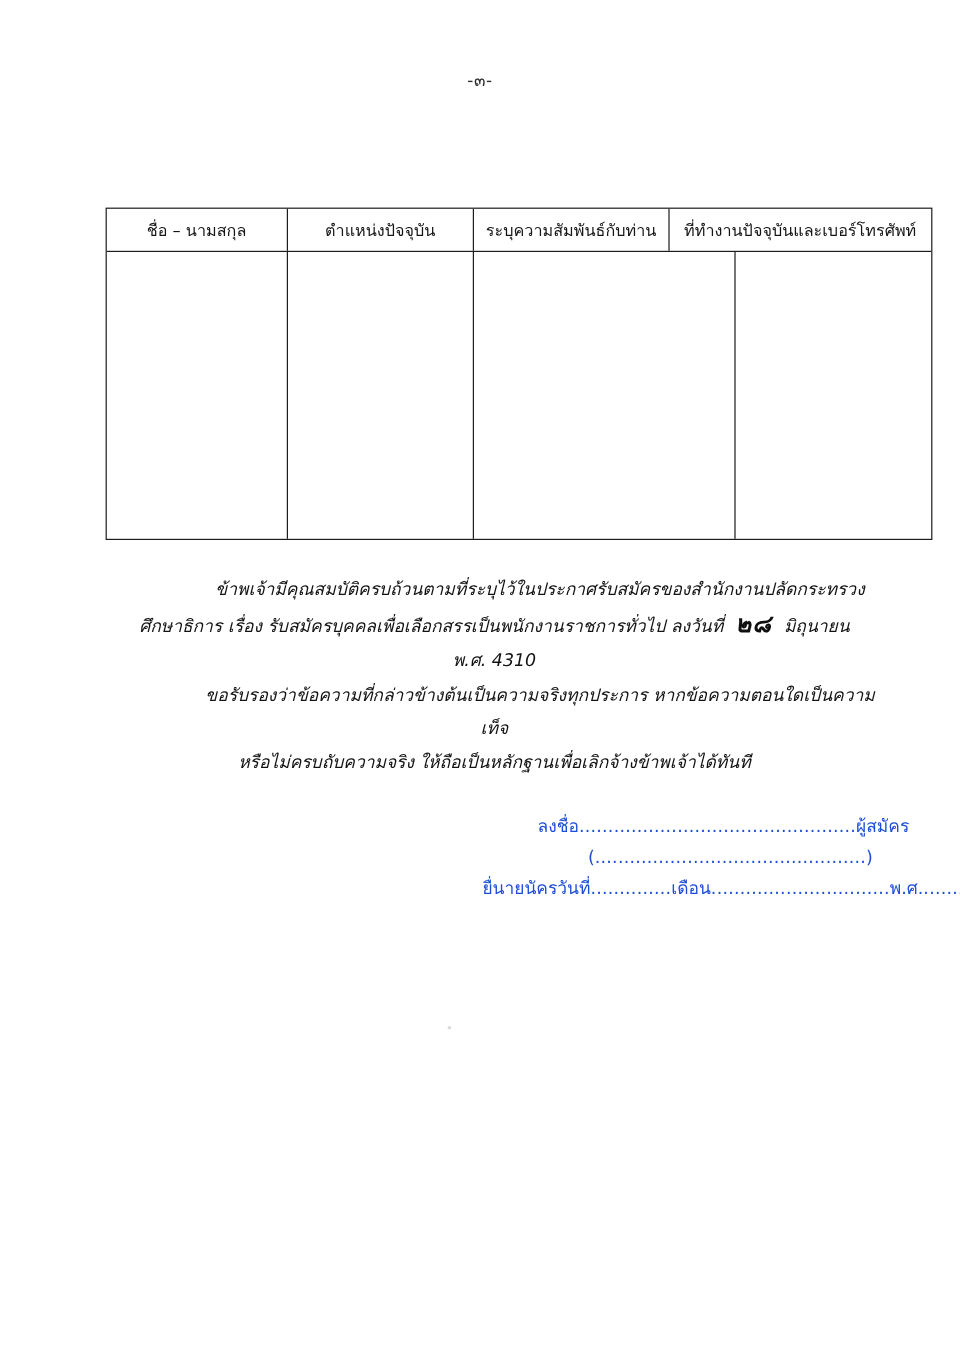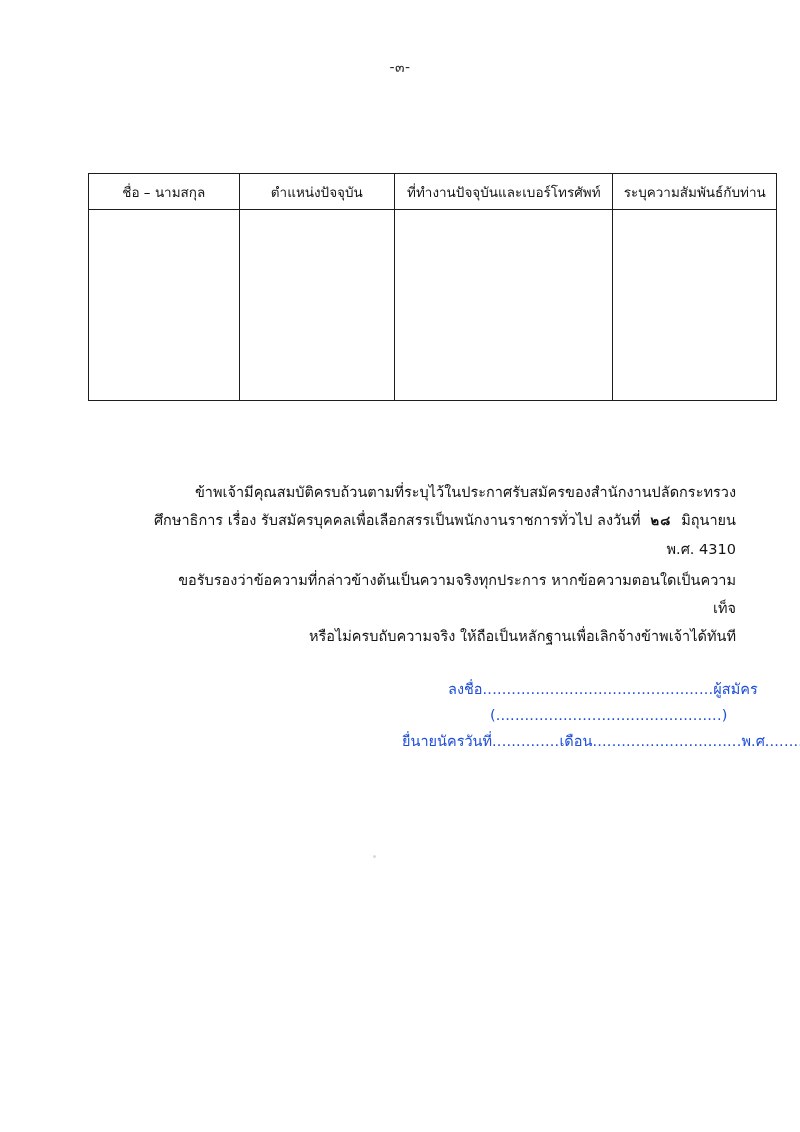--- a/index.html
+++ b/index.html
@@ -55,21 +55,21 @@
     text-decoration: underline;
     text-underline-offset: 3px;
   }
 
   
   .ref-table {
     position: absolute;
     left: 88px;
     top: 173px;
     width: 689px;
-    height: 228px;
+    height: 277px;
     border: 1.4px solid #1d1d1d;
     box-sizing: border-box;
     display: flex;
     flex-direction: column;
   }
   .ref-table .thead {
     display: flex;
     height: 35px;
     border-bottom: 1.4px solid #1d1d1d;
     flex: 0 0 auto;
@@ -100,34 +100,35 @@
   .col-4 { width: 163px; }
 
   
   .body-block {
     position: absolute;
     left: 88px;
     width: 648px;
     font-size: 14.5px;
     line-height: 28px;
     color: #131313;
-    text-align: right;
+    text-align: center;
+    font-style: italic;
   }
   .para-1 { top: 478px; }
   .para-2 { top: 566px; }
 
   .indent {
     display: inline-block;
     width: 76px;
   }
 
   .handwritten-date {
     font-family: "DejaVu Serif", "Liberation Serif", serif;
     font-weight: bold;
-    font-size: 13px;
+    font-size: 20px;
     letter-spacing: 1px;
     padding: 0 10px;
     color: #0f0f0f;
   }
 
   
   .signature-block {
     position: absolute;
     left: 88px;
     top: 676px;
@@ -164,22 +165,22 @@
 
 <div id="page">
 
   <div class="page-number">-๓-</div>
 
 
   <div class="ref-table">
     <div class="thead">
       <div class="th col-1">ชื่อ – นามสกุล</div>
       <div class="th col-2">ตำแหน่งปัจจุบัน</div>
+      <div class="th col-4">ระบุความสัมพันธ์กับท่าน</div>
       <div class="th col-3">ที่ทำงานปัจจุบันและเบอร์โทรศัพท์</div>
-      <div class="th col-4">ระบุความสัมพันธ์กับท่าน</div>
     </div>
     <div class="tbody">
       <div class="td col-1"></div>
       <div class="td col-2"></div>
       <div class="td col-3"></div>
       <div class="td col-4"></div>
     </div>
   </div>
 
   <div class="body-block para-1">

